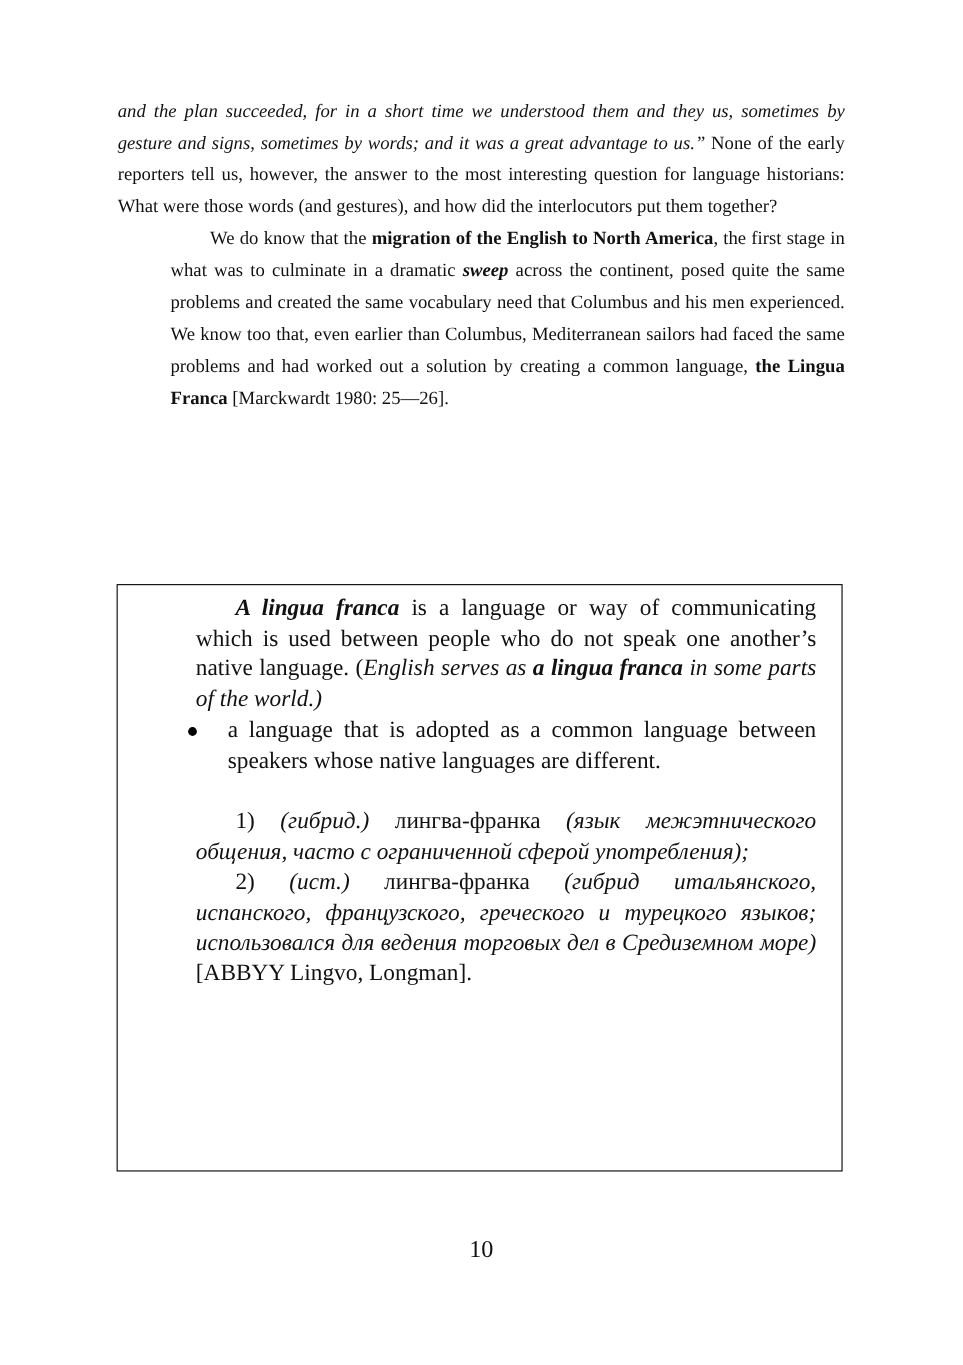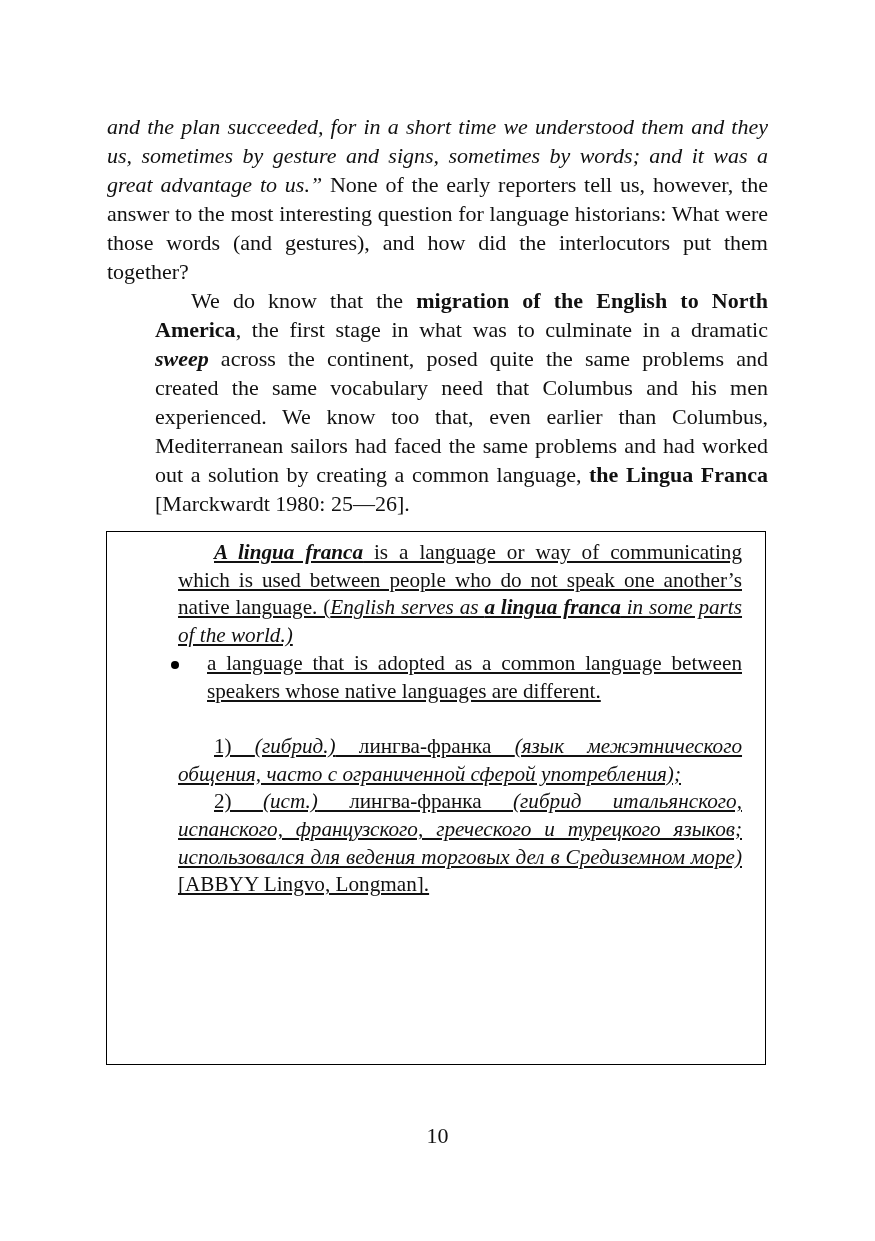--- a/index.html
+++ b/index.html
@@ -2,37 +2,37 @@
 <html><head>
   <meta charset="utf-8">
   <style>
     html, body { margin: 0; padding: 0; background: #ffffff; }
     body {
       width: 875px; height: 1241px; position: relative; overflow: hidden;
       font-family: "Liberation Serif", "DejaVu Serif", serif;
       color: #111111;
     }
     .page {
-      position: absolute; left: 107px; top: 112px; width: 661px;
-      font-size: 22px; line-height: 29px;
+      position: absolute; left: 107px; top: 86px; width: 661px;
+      font-size: 17px; line-height: 29px;
     }
     p { margin: 0; text-align: justify; }
     .indent { text-indent: 36px; margin-left: 48px; }
     i, em { font-style: italic; }
     b { font-weight: bold; }
     .box {
       position: absolute; left: 106px; top: 531px; width: 660px; height: 534px;
       border: 1.3px solid #000; box-sizing: border-box;
       padding: 7px 23px 0 23px;
       font-size: 21.2px; line-height: 27.7px;
     }
-    .box p { text-align: justify; text-decoration: underline; }
+    .box p { text-align: justify; }
     .box .indent { text-indent: 36px; }
     ul.bullets { list-style: none; margin: 0; padding: 0 0 0 77px; }
-    ul.bullets li { position: relative; text-align: justify; text-decoration: underline; }
+    ul.bullets li { position: relative; text-align: justify; }
     ul.bullets li .dot {
       position: absolute; left: -36px; top: 11px; width: 8px; height: 8px;
       border-radius: 50%; background: #000;
     }
     .gap { height: 27.7px; }
     .pagenum {
       position: absolute; top: 1123px; left: 0; width: 875px; text-align: center;
       font-size: 22px;
     }
   </style>

